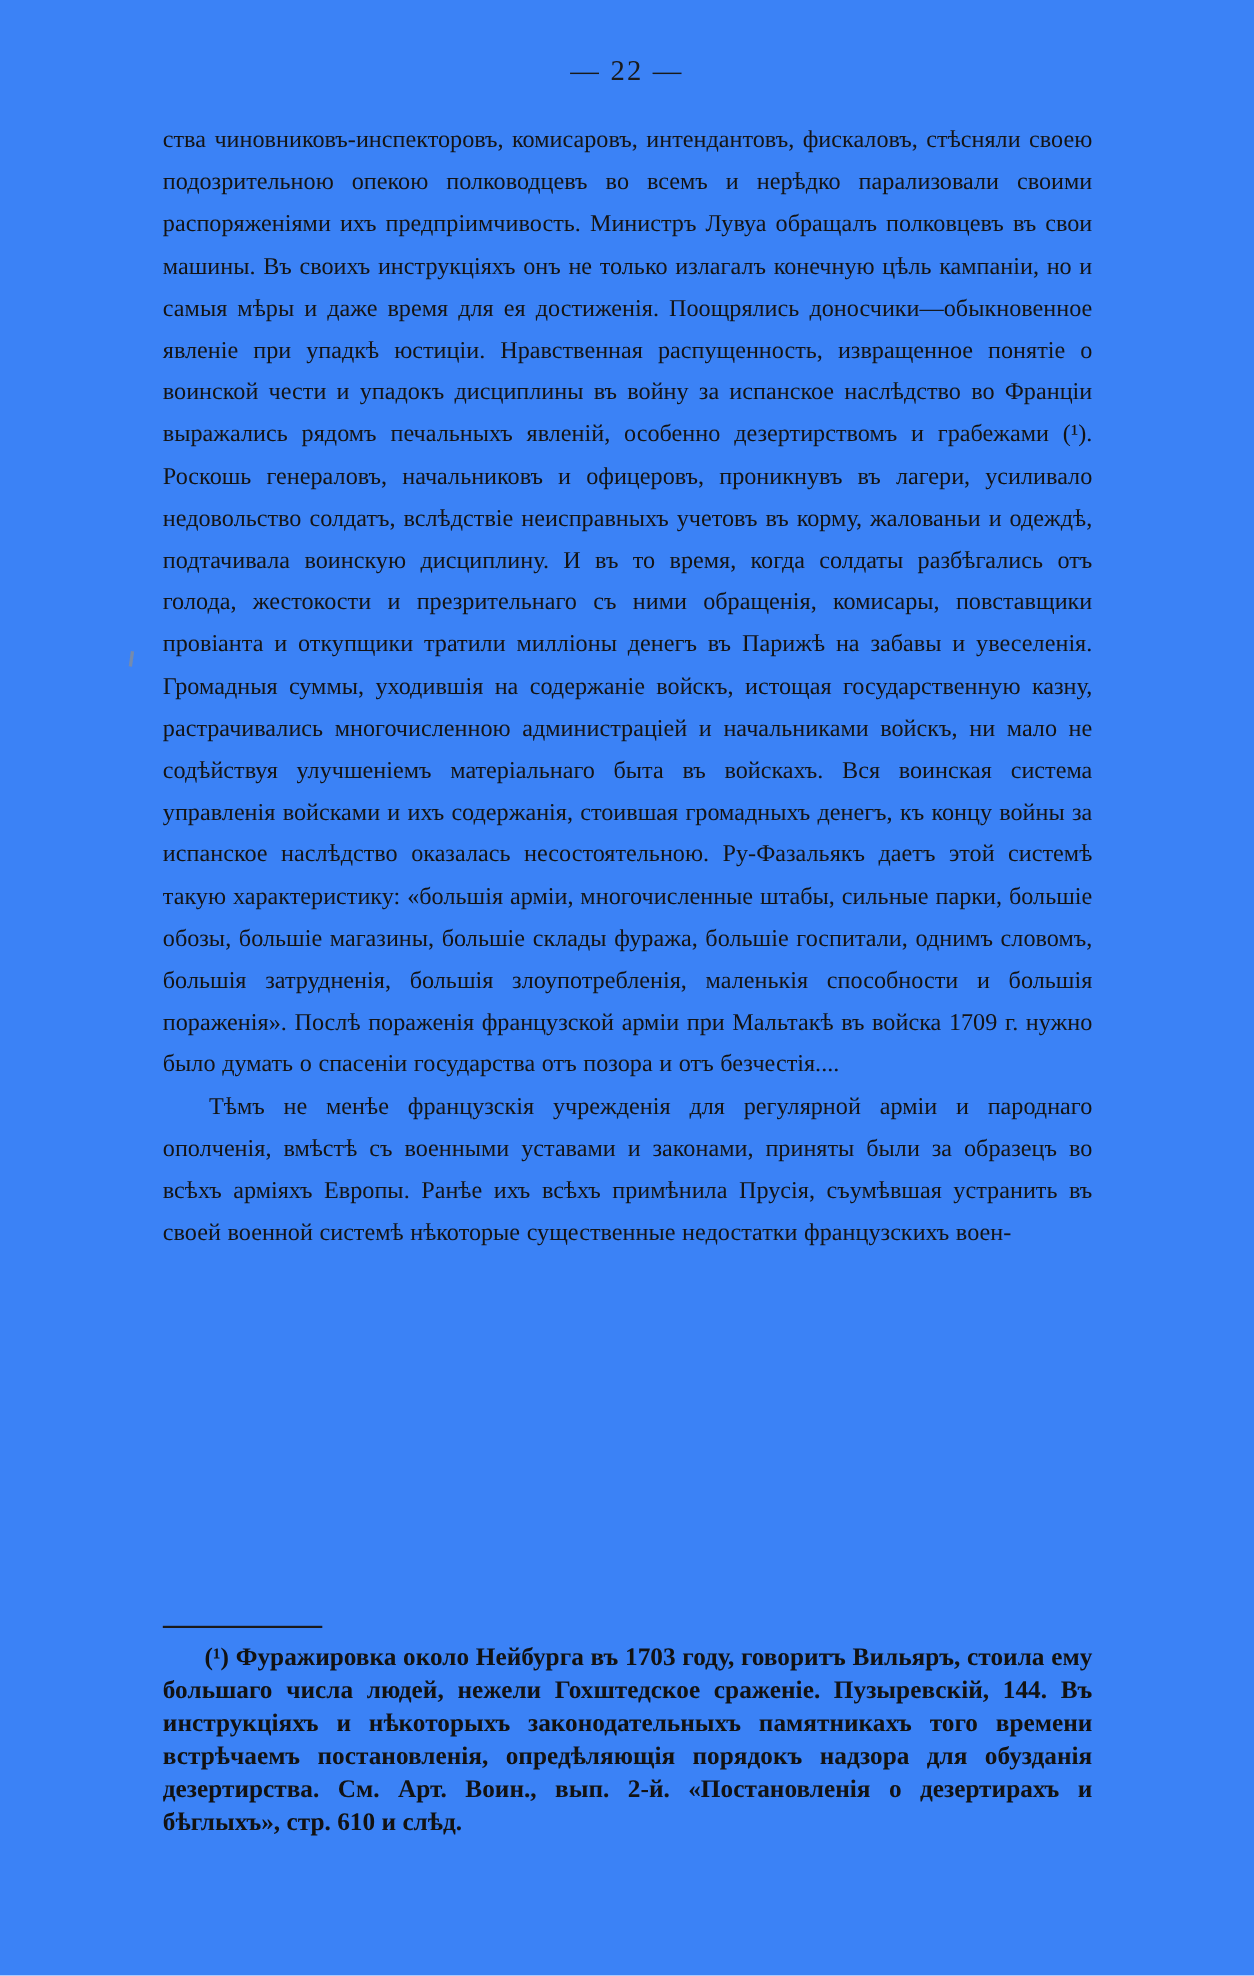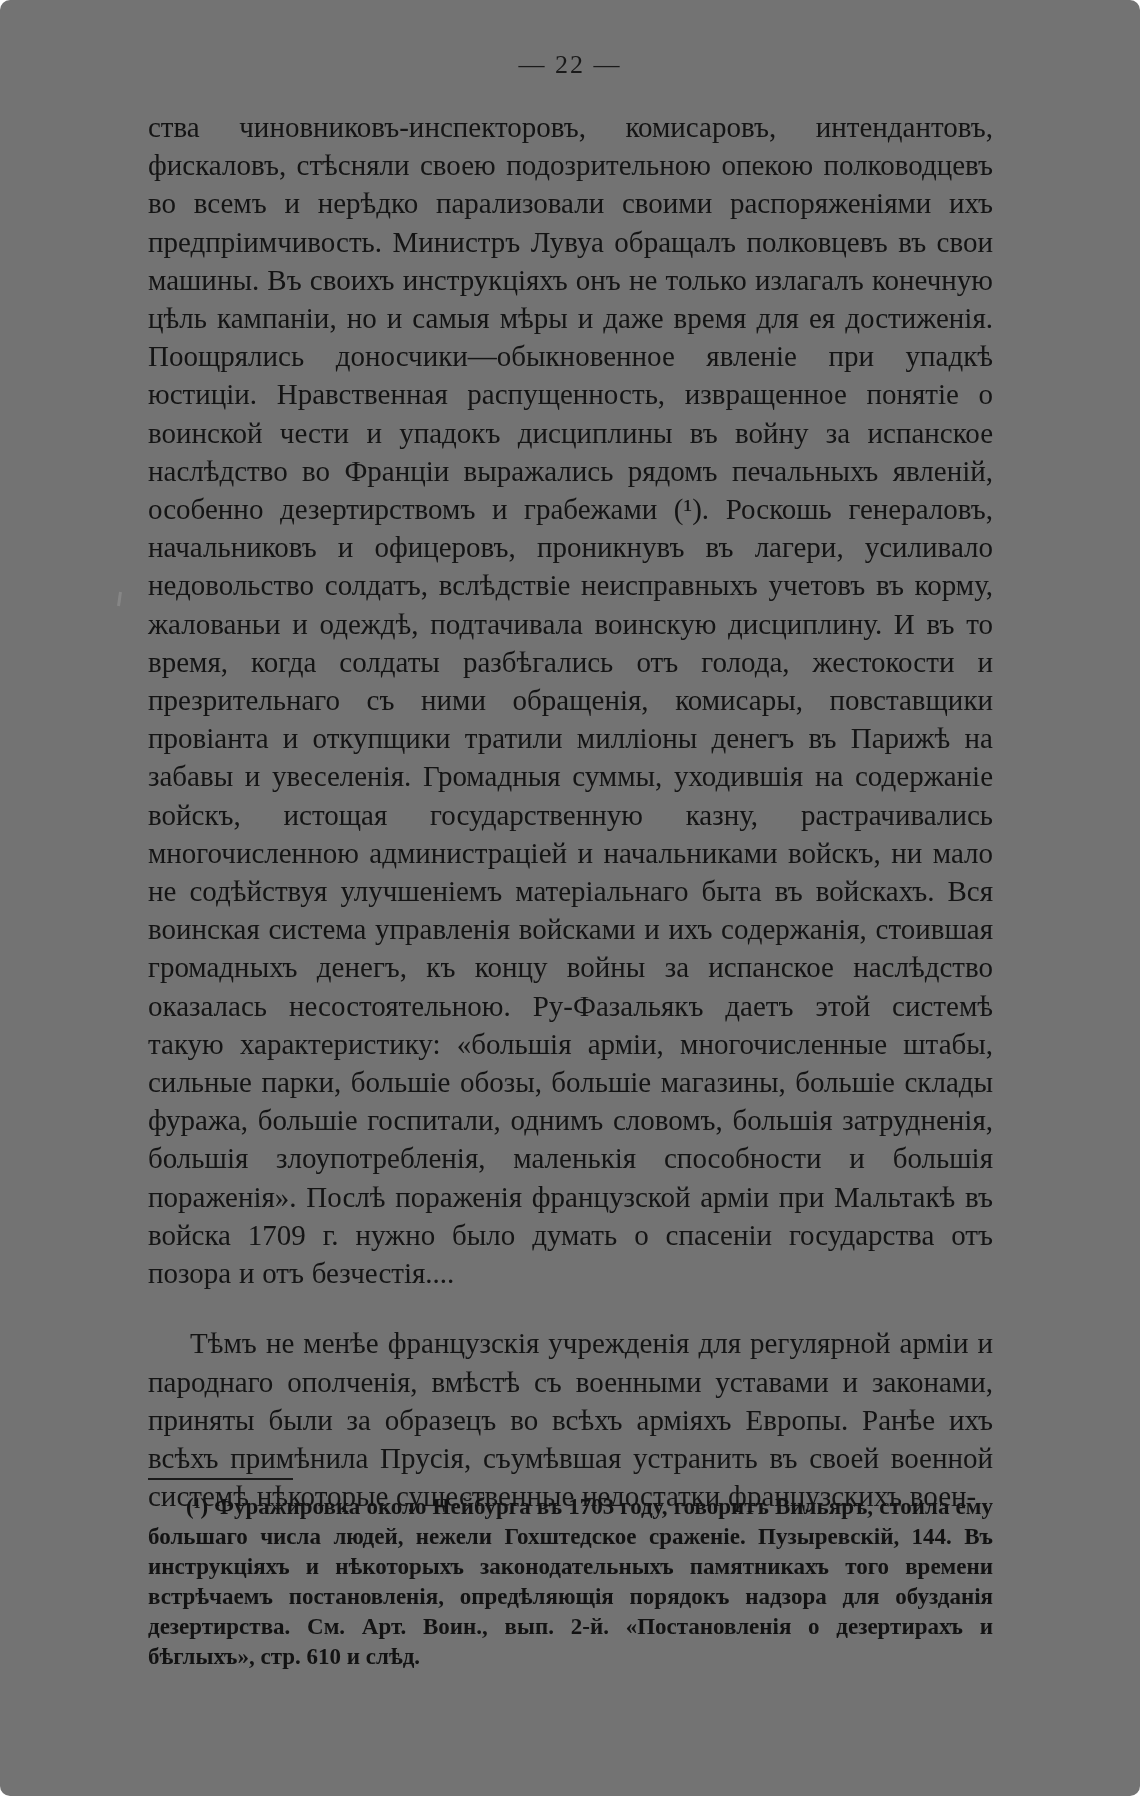--- a/index.html
+++ b/index.html
@@ -13,51 +13,49 @@
     position: relative;
     font-family: "Liberation Serif", serif;
     color: #111111;
     overflow: hidden;
   }
   .page {
     position: absolute;
     left: 0; top: 0;
     width: 1140px;
     height: 1796px;
-    background: #737373;
-    border-radius: 10px;
+    background: #3b82f6;
   }
   .page-number {
     position: absolute;
     top: 50px;
     left: 0;
     width: 1140px;
     text-align: center;
     font-size: 26px;
     letter-spacing: 2px;
     color: #1a1a1a;
   }
   .body-text {
     position: absolute;
     left: 148px;
     top: 108px;
     width: 845px;
-    font-size: 29px;
+    font-size: 22px;
     line-height: 38.2px;
     text-align: justify;
     text-justify: inter-word;
     color: #141414;
     word-spacing: 0.5px;
   }
   .body-text p {
     margin: 0;
   }
   .body-text p.indent {
     text-indent: 42px;
-    margin-top: 32px;
   }
   .footnote-rule {
     position: absolute;
     left: 148px;
     top: 1478px;
     width: 145px;
     height: 2px;
     background: #1a1a1a;
   }
   .footnote {

